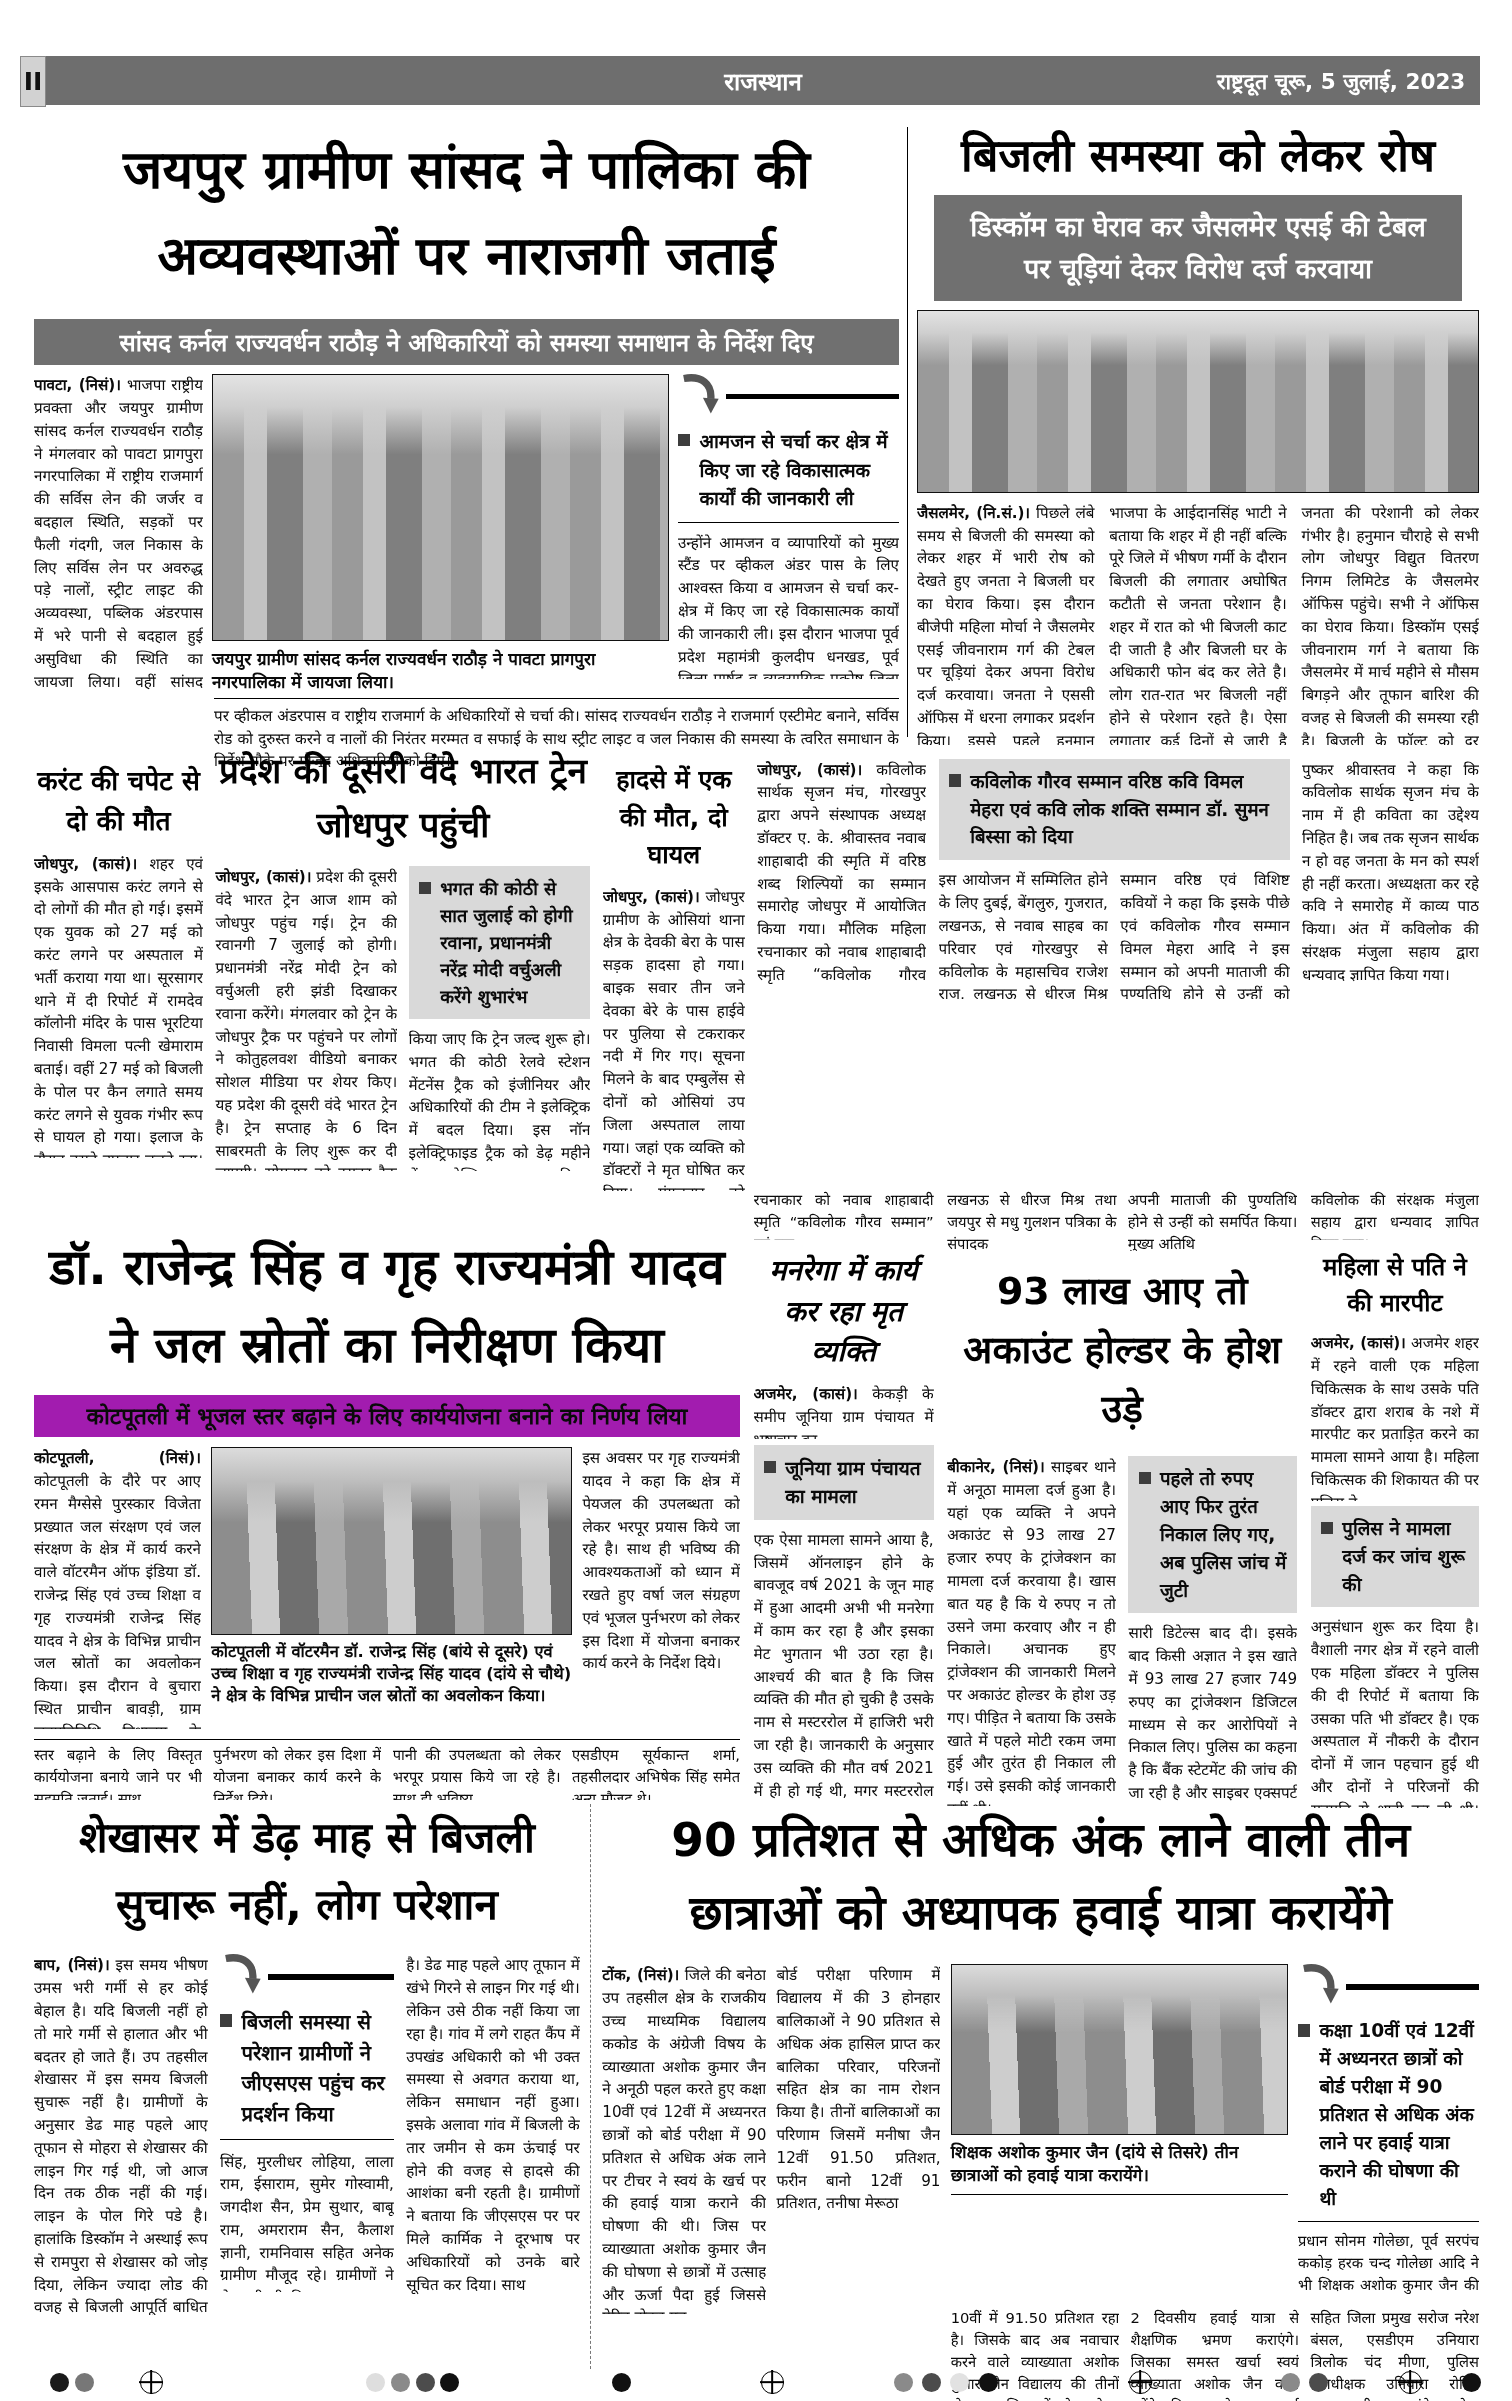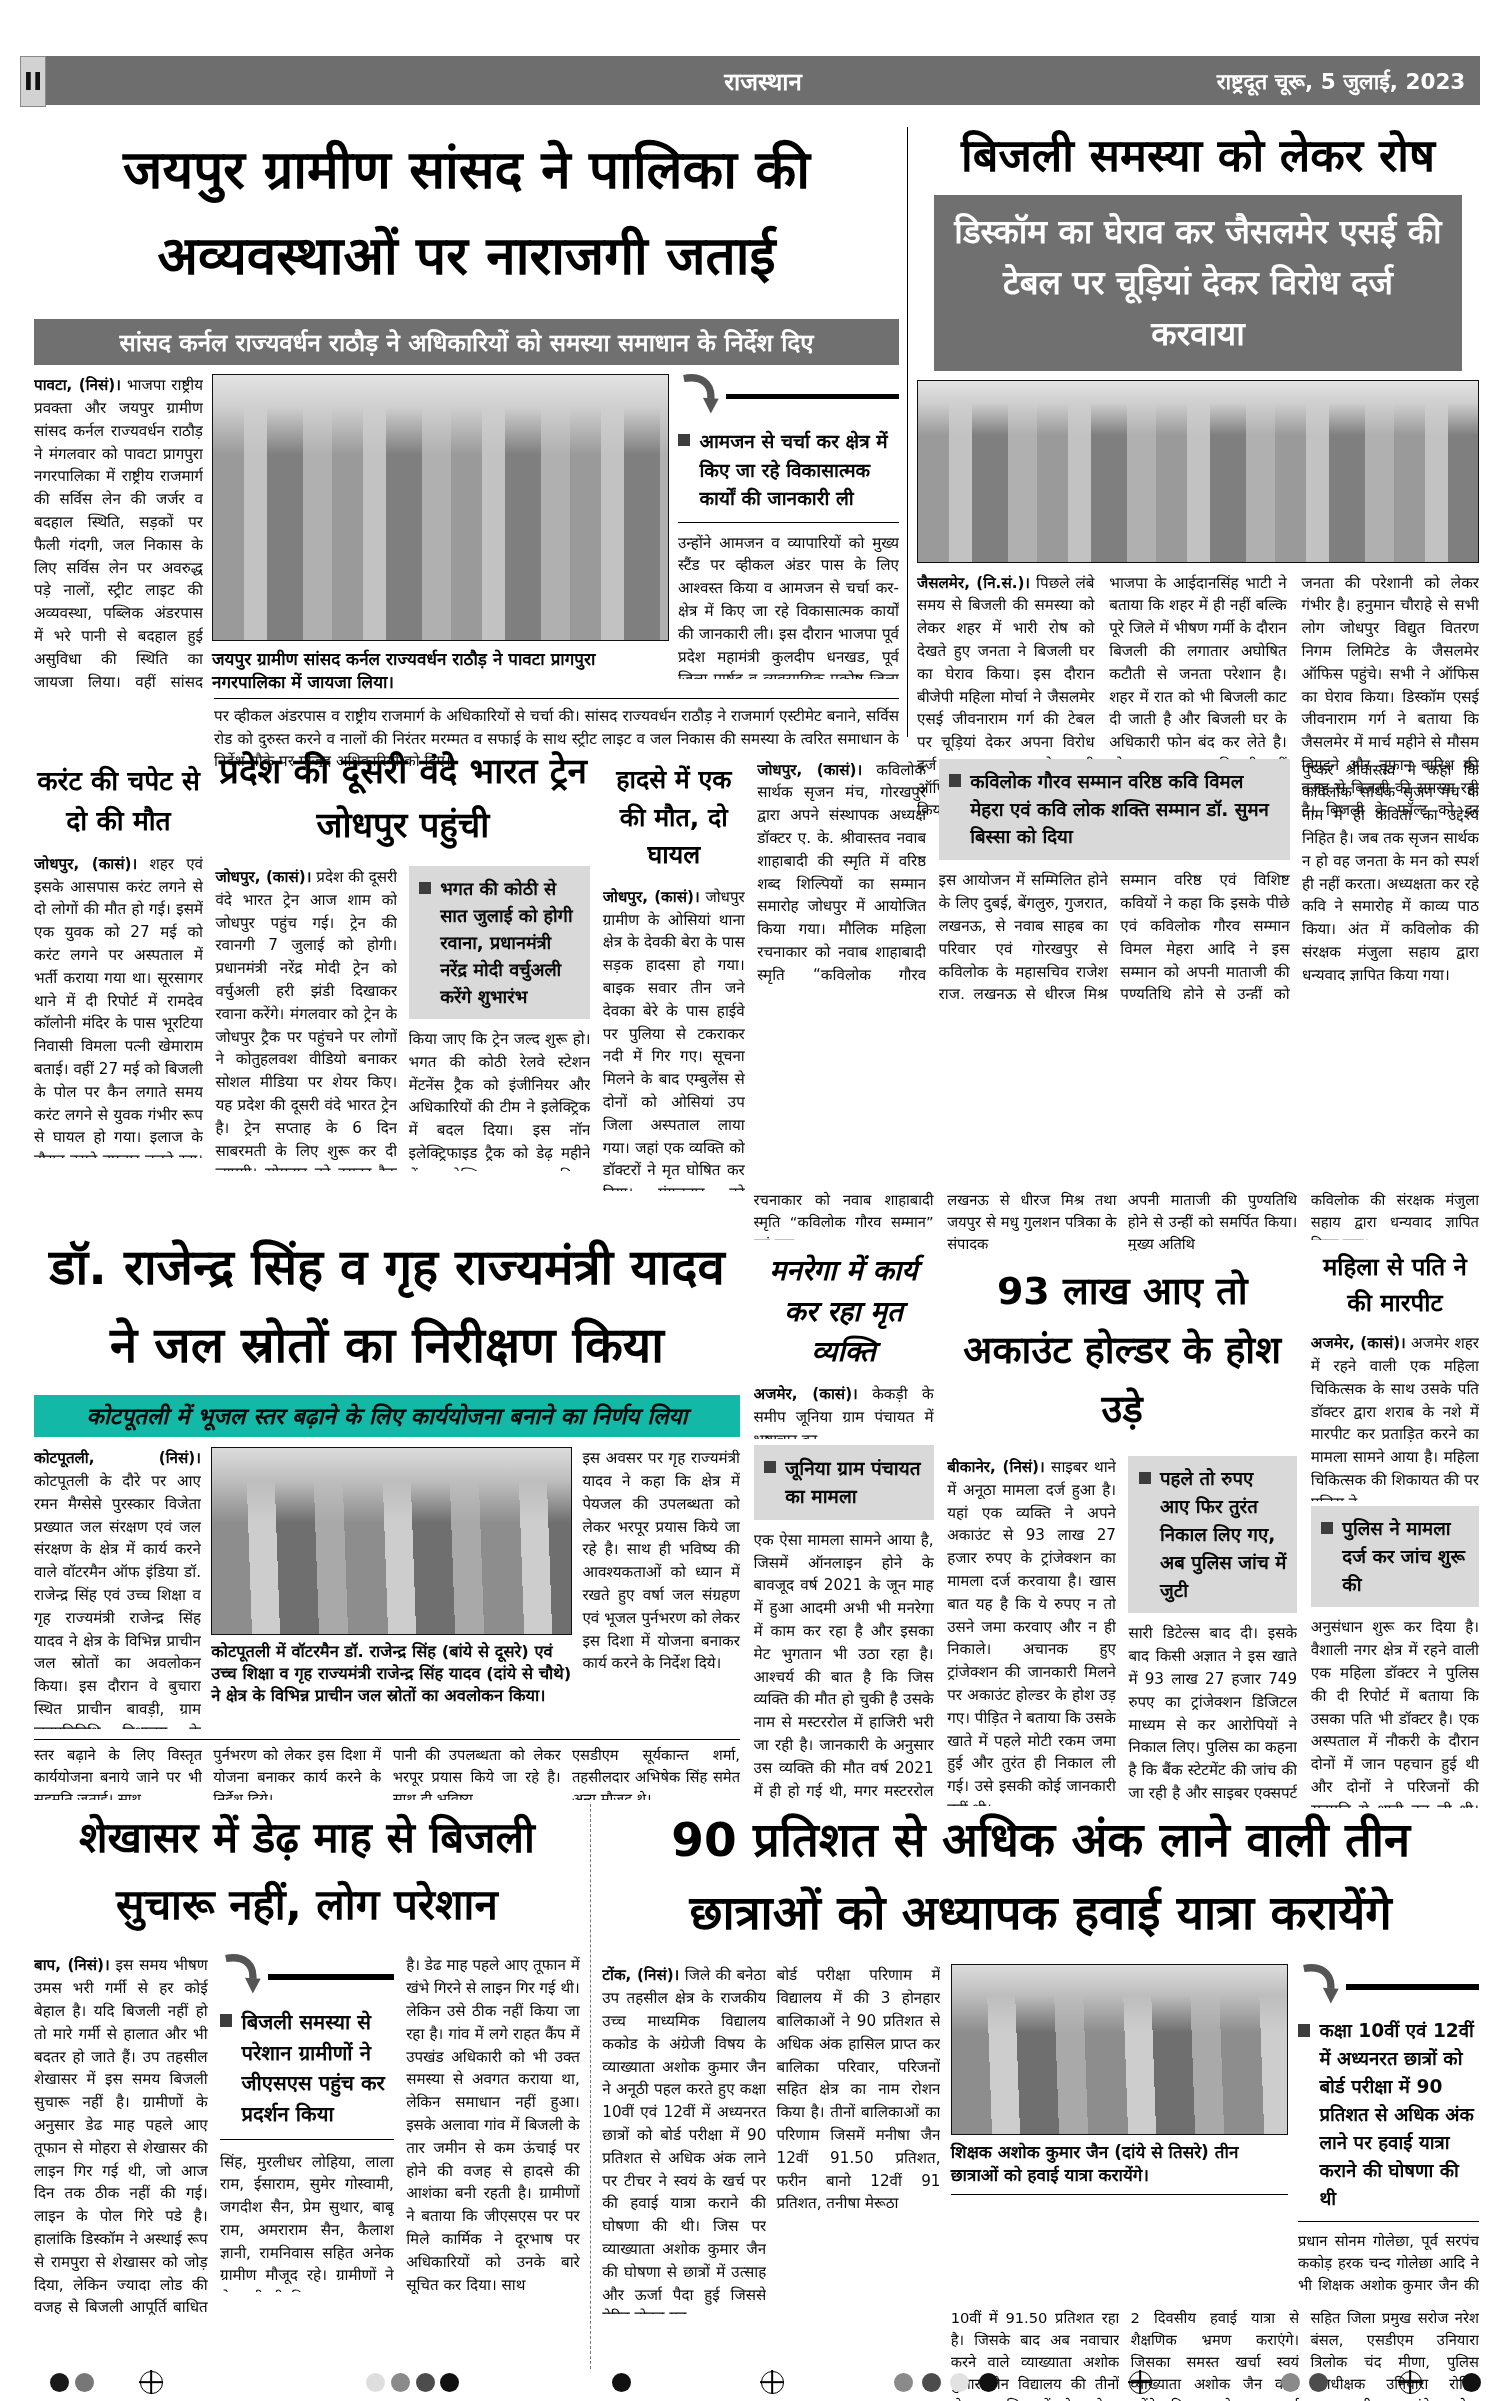--- a/index.html
+++ b/index.html
@@ -28,21 +28,21 @@
      linear-gradient(180deg,#e3e3e3 0%,#cfcfcf 12%,rgba(0,0,0,0) 30%),
      repeating-linear-gradient(90deg,#9a9a9a 0 31px,#c2c2c2 31px 54px,#7f7f7f 54px 90px,#b0b0b0 90px 119px),
      linear-gradient(180deg,#bbb,#777);
      border:1.1px solid #111;}
   .photo2{background:
      linear-gradient(180deg,#dcdcdc 0%,#bdbdbd 18%,rgba(0,0,0,0) 40%),
      repeating-linear-gradient(88deg,#8d8d8d 0 40px,#cdcdcd 40px 68px,#6f6f6f 68px 107px,#a9a9a9 107px 136px),
      linear-gradient(180deg,#c5c5c5,#6b6b6b);
      border:1.1px solid #111;}
   .subbar-dark{background:#707070;color:#fff;font-weight:800;text-align:center;}
-  .subbar-mid{background:#14b8a6;color:#0a0a0a;font-weight:800;text-align:center;font-style:italic;}
+  .subbar-mid{background:#a21caf;color:#0a0a0a;font-weight:800;text-align:center;}
   .thinrule{border-top:1.1px solid #000;}
   
   .marks{position:absolute;left:0;top:2370px;width:1512px;height:26px;}
   .dot{position:absolute;top:3.4px;width:19px;height:19px;border-radius:50%;}
   .reg{position:absolute;top:1.1px;width:22.6px;height:22.6px;border-radius:50%;border:1.7px solid #000;box-sizing:border-box;}
   .reg::before{content:"";position:absolute;left:50%;top:-2.3px;width:1.7px;height:24px;background:#000;transform:translateX(-50%);}
   .reg::after{content:"";position:absolute;top:50%;left:-2.3px;height:1.7px;width:24px;background:#000;transform:translateY(-50%);}
   .curvearrow{width:42px;height:45px;flex:none;}
 </style>
 </head>
@@ -89,21 +89,21 @@
           </div>
         </div>
       </div>
       <div class="col" style="margin-left:180px;margin-top:8px;height:62px;border-top:1.1px solid #000;padding-top:5.6px;">
         <span>पर व्हीकल अंडरपास व राष्ट्रीय राजमार्ग के अधिकारियों से चर्चा की। सांसद राज्यवर्धन राठौड़ ने राजमार्ग एस्टीमेट बनाने, सर्विस रोड को दुरुस्त करने व नालों की निरंतर मरम्मत व सफाई के साथ स्ट्रीट लाइट व जल निकास की समस्या के त्वरित समाधान के निर्देश मौके पर मौजूद अधिकारियों को दिए।</span>
       </div>
     </div>
 
     <div style="flex:1;padding-left:9px;box-sizing:border-box;">
       <div class="hl" style="font-size:45px;line-height:1.3;">बिजली समस्या को लेकर रोष</div>
-      <div class="subbar-dark" style="font-size:33px;line-height:1.55;padding:11.3px 20.3px;margin:9px 17px 0 17px;">डिस्कॉम का घेराव कर जैसलमेर एसई की टेबल पर चूड़ियां देकर विरोध दर्ज करवाया</div>
+      <div class="subbar-dark" style="font-size:27px;line-height:1.55;padding:11.3px 20.3px;margin:9px 17px 0 17px;">डिस्कॉम का घेराव कर जैसलमेर एसई की टेबल पर चूड़ियां देकर विरोध दर्ज करवाया</div>
       <div class="photo" style="height:181px;margin-top:9px;"></div>
       <div style="display:flex;gap:14.7px;margin-top:9px;height:243px;">
         <div class="col" style="flex:1;">
           <b class="dl">जैसलमेर, (नि.सं.)।</b><span> पिछले लंबे समय से बिजली की समस्या को लेकर शहर में भारी रोष को देखते हुए जनता ने बिजली घर का घेराव किया। इस दौरान बीजेपी महिला मोर्चा ने जैसलमेर एसई जीवनाराम गर्ग की टेबल पर चूड़ियां देकर अपना विरोध दर्ज करवाया। जनता ने एससी ऑफिस में धरना लगाकर प्रदर्शन किया। इससे पहले हनुमान चौराहे पर एक आमसभा का आयोजन किया गया। सभा में सभी ने जमकर कोसा।</span>
         </div>
         <div class="col" style="flex:1;">
           <span>भाजपा के आईदानसिंह भाटी ने बताया कि शहर में ही नहीं बल्कि पूरे जिले में भीषण गर्मी के दौरान बिजली की लगातार अघोषित कटौती से जनता परेशान है। शहर में रात को भी बिजली काट दी जाती है और बिजली घर के अधिकारी फोन बंद कर लेते है। लोग रात-रात भर बिजली नहीं होने से परेशान रहते है। ऐसा लगातार कई दिनों से जारी है और इसको लेकर लोगों में जबरदस्त रोष व्याप्त है।</span>
         </div>
         <div class="col" style="flex:1;">
           <span>जनता की परेशानी को लेकर गंभीर है। हनुमान चौराहे से सभी लोग जोधपुर विद्युत वितरण निगम लिमिटेड के जैसलमेर ऑफिस पहुंचे। सभी ने ऑफिस का घेराव किया। डिस्कॉम एसई जीवनाराम गर्ग ने बताया कि जैसलमेर में मार्च महीने से मौसम बिगड़ने और तूफान बारिश की वजह से बिजली की समस्या रही है। बिजली के फॉल्ट को दूर करने के लिए सुरक्षा की दृष्टि से बिजली की लाइन को बंद करना पड़ता है। उससे परेशानी होती है।</span>

